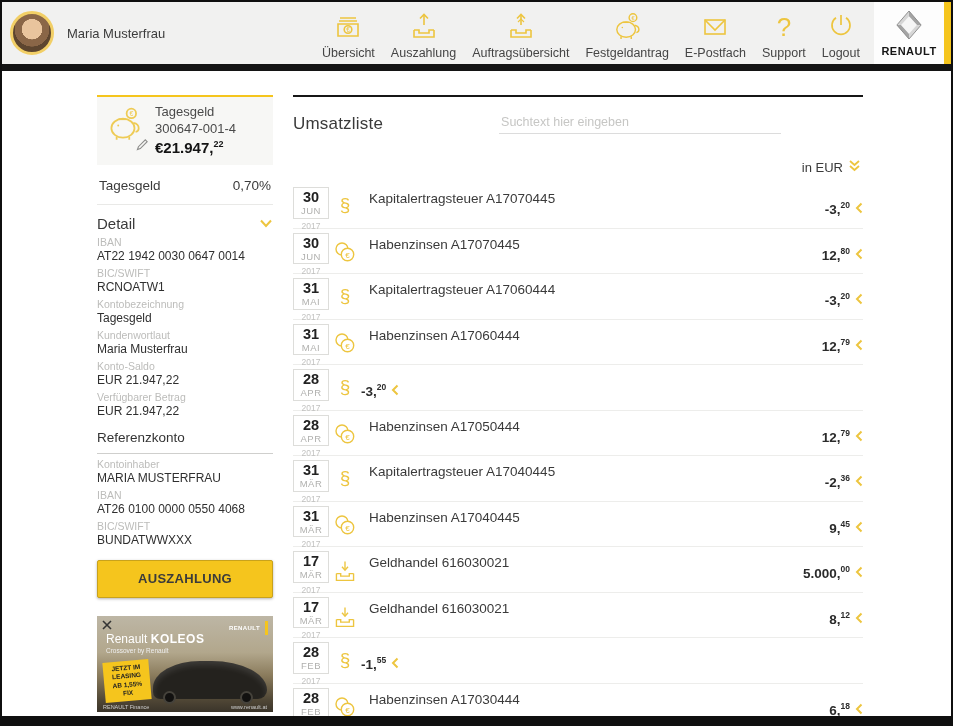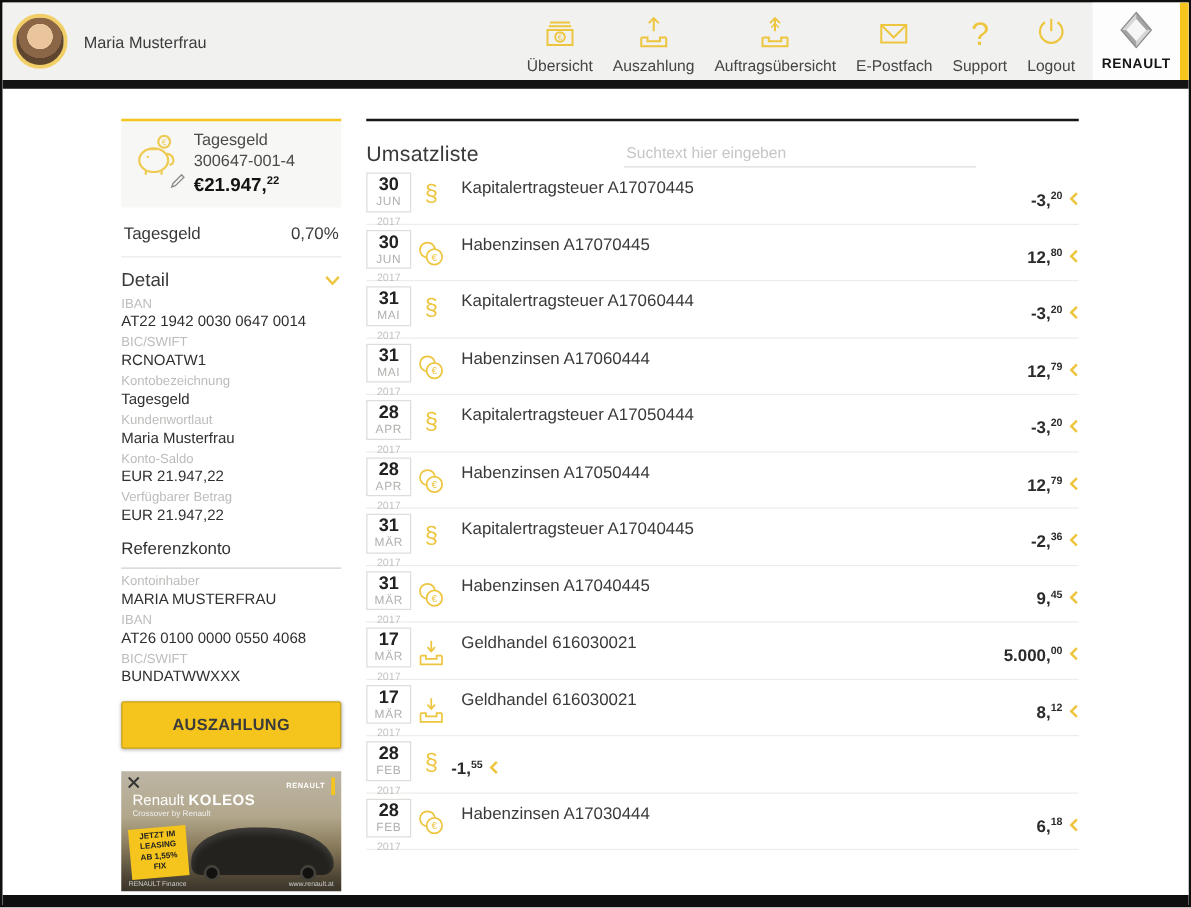--- a/index.html
+++ b/index.html
@@ -132,20 +132,34 @@
               <path d="M7 20 h5 v3 h10 v-3 h5"></path>
               <path d="M17 15 V5"></path>
               <path d="M13 8.5 L17 4.5 L21 8.5"></path>
               <path d="M14 12 L17 9 L20 12" stroke-width="1.1"></path>
             </svg>
           </span>
     <span class="nav-label">Auftragsübersicht</span>
   </div>
         <div class="nav-item">
     <span class="nav-icon">
+            <svg width="34" height="34" viewBox="0 0 40 40" fill="none" stroke="#edc53f" stroke-width="1.7">
+              <ellipse cx="19" cy="23" rx="11" ry="9"></ellipse>
+              <path d="M29 18 q5 1 5 5 q0 3 -3 3.6"></path>
+              <path d="M13 31 v3 M25 31 v3"></path>
+              <circle cx="27" cy="9" r="4.5"></circle>
+              <text x="27" y="11.3" font-size="6.5" fill="#edc53f" stroke="none" text-anchor="middle">€</text>
+              <path d="M15 14.5 h7"></path>
+              <circle cx="14.5" cy="20.5" r="0.9" fill="#edc53f" stroke="none"></circle>
+            </svg>
+          </span>
+    <span class="nav-label">Festgeldantrag</span>
+  </div>
+        <div class="nav-item">
+    <span class="nav-icon">
             <svg width="34" height="34" viewBox="0 0 34 34" fill="none" stroke="#edc53f" stroke-width="1.6">
               <rect x="7" y="10" width="20" height="14"></rect>
               <path d="M7 10 L17 20 L27 10"></path>
             </svg>
           </span>
     <span class="nav-label">E-Postfach</span>
   </div>
         <div class="nav-item">
     <span class="nav-icon">
             <svg width="34" height="34" viewBox="0 0 34 34">
@@ -287,20 +301,27 @@
           <span>www.renault.at</span>
         </div>
       </div>
     </aside>
 
     <main class="main">
       <div class="main-head">
         <h1 class="page-title">Umsatzliste</h1>
         <input class="search" type="text" placeholder="Suchtext hier eingeben" style="">
       </div>
+      <div class="cur-row">
+        <span>in EUR</span>
+        <span><svg width="13" height="12" viewBox="0 0 13 12" fill="none" stroke="#edc53f" stroke-width="1.8">
+              <path d="M2 1 L6.5 5 L11 1"></path>
+              <path d="M2 6 L6.5 10 L11 6"></path>
+            </svg></span>
+      </div>
       <div id="txn-list">
           <div class="txn">
     <div class="date-wrap">
       <div class="date-box">
         <div class="day">30</div>
         <div class="month">JUN</div>
       </div>
       <div class="year">2017</div>
     </div>
     <span class="txn-icon">
@@ -383,21 +404,20 @@
     <div class="date-wrap">
       <div class="date-box">
         <div class="day">28</div>
         <div class="month">APR</div>
       </div>
       <div class="year">2017</div>
     </div>
     <span class="txn-icon">
               <span class="para-glyph">§</span>
             </span>
-    <div class="txn-desc">Kapitalertragsteuer A17050444</div>
     <div class="txn-amt"><span class="amt-main">-3,</span><sup class="amt-sup">20</sup></div>
     <span class="txn-chev">
               <svg width="8" height="12" viewBox="0 0 8 12" fill="none" stroke="#edc53f" stroke-width="2">
                 <path d="M6.5 1.5 L2 6 L6.5 10.5"></path>
               </svg>
             </span>
   </div>
           <div class="txn">
     <div class="date-wrap">
       <div class="date-box">

